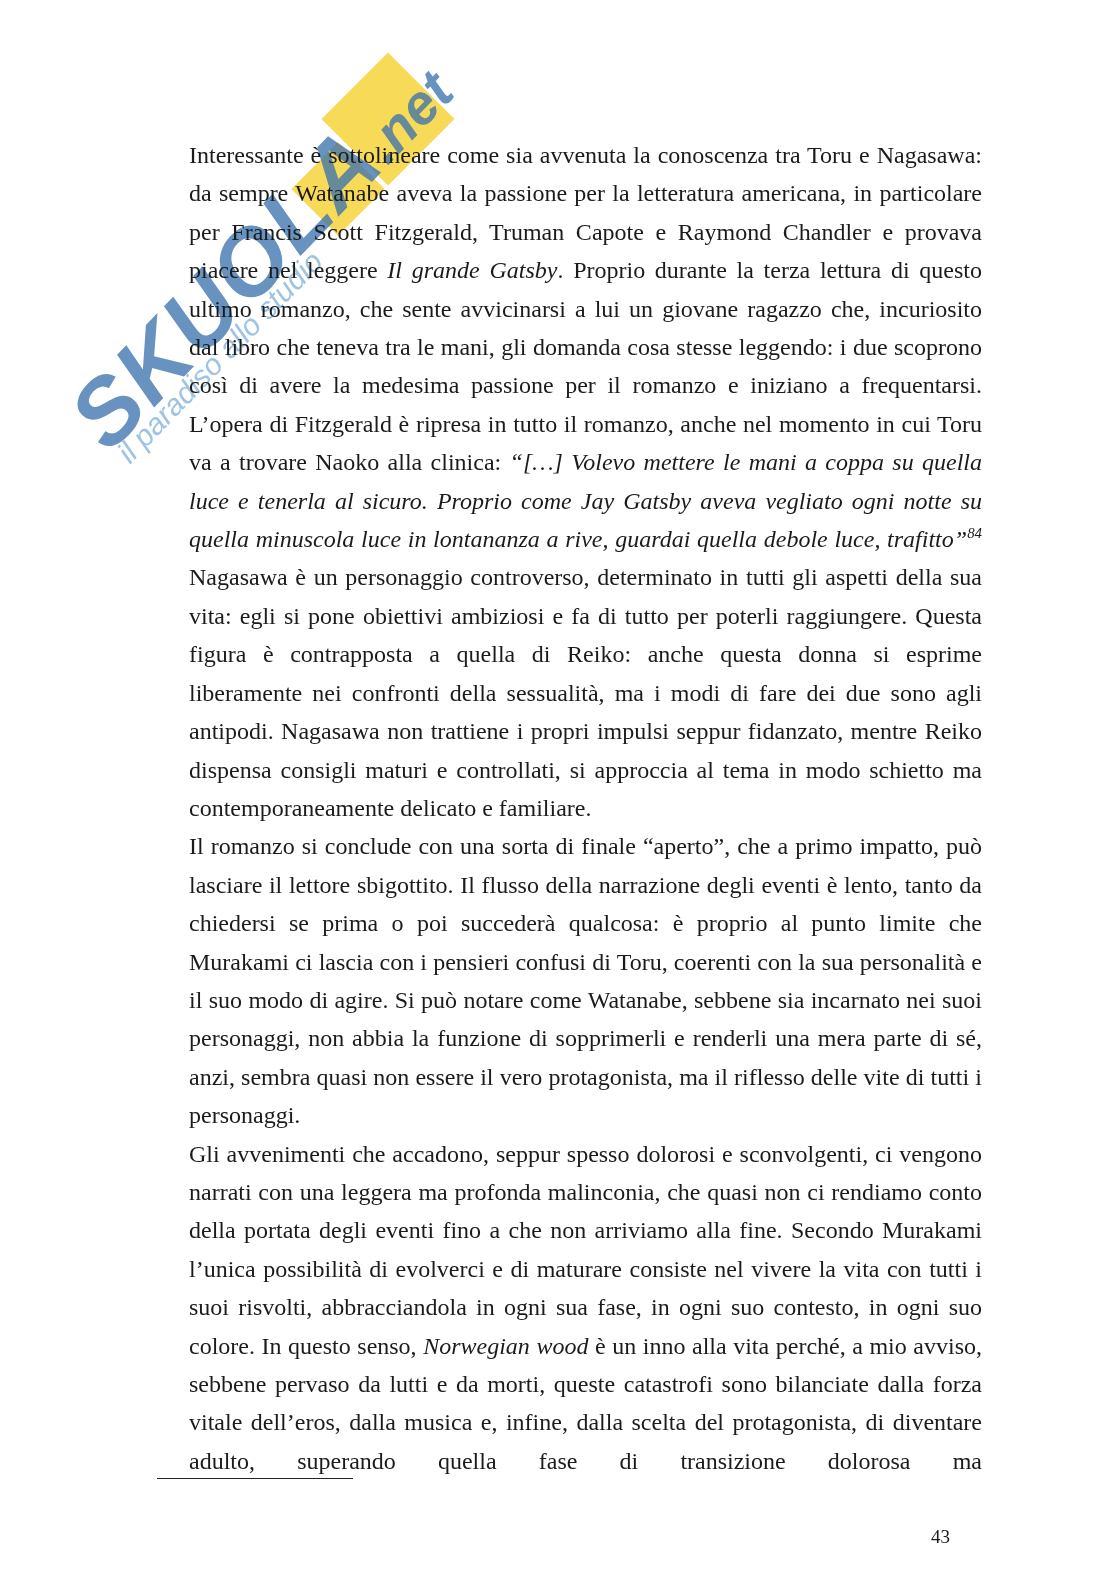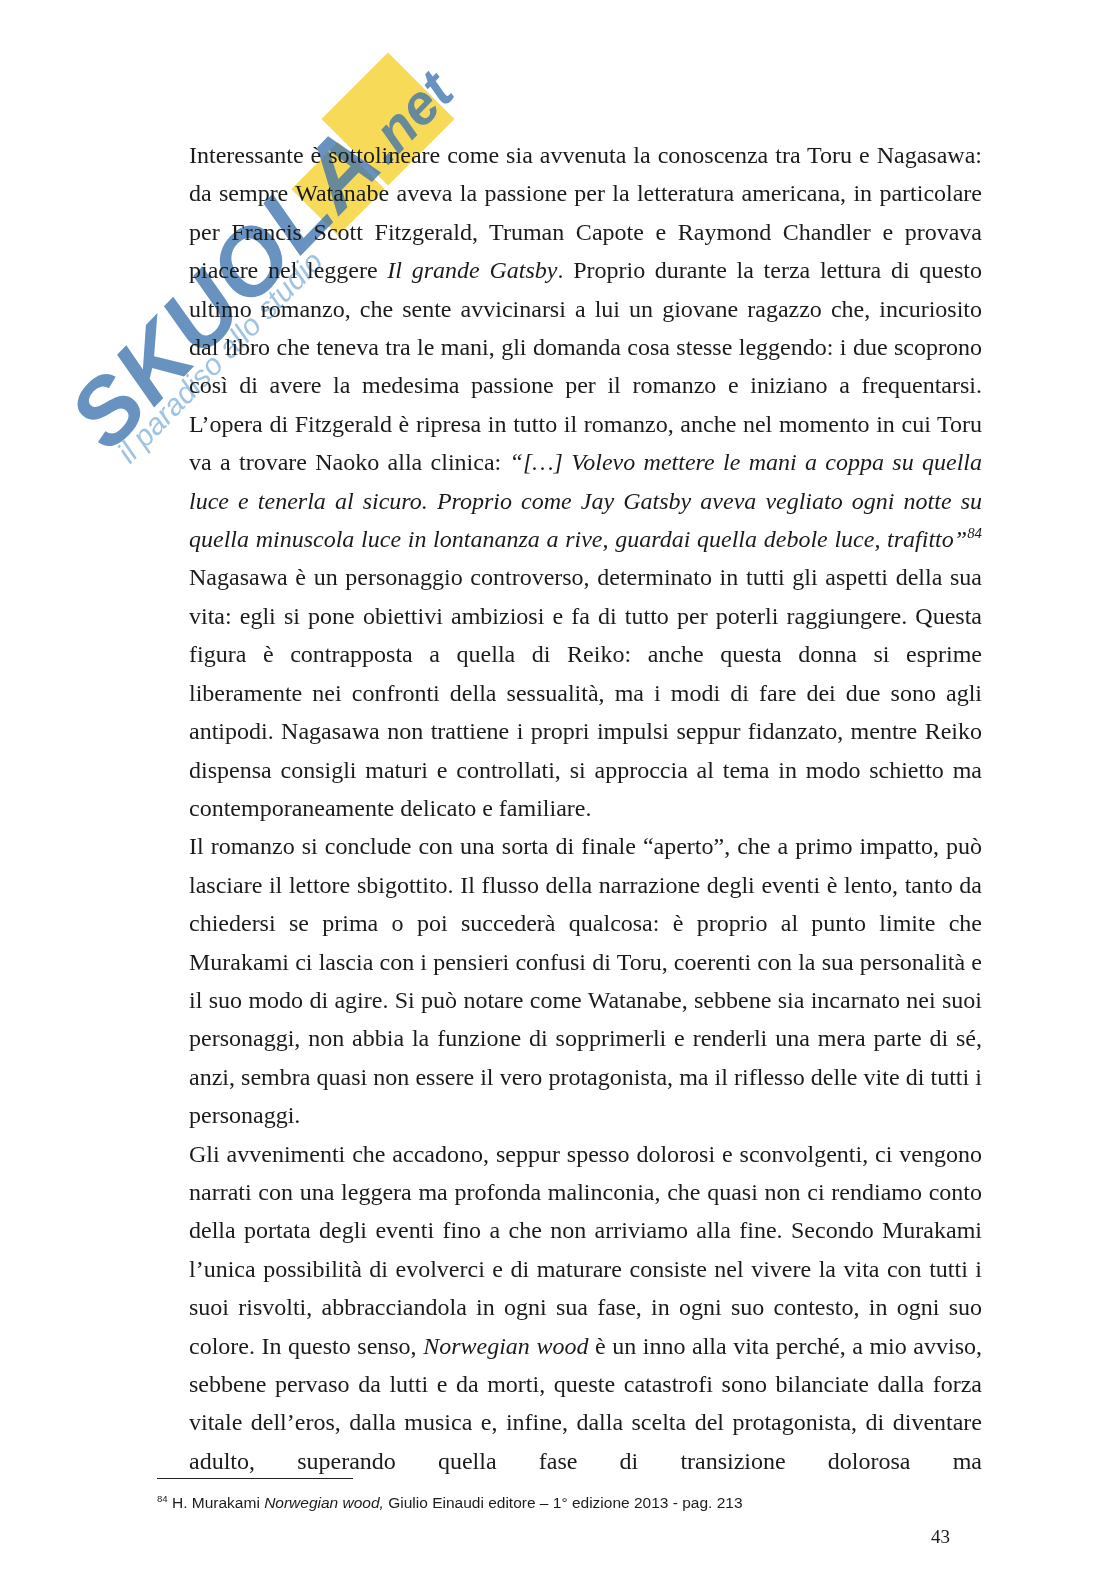--- a/index.html
+++ b/index.html
@@ -80,17 +80,16 @@
     <div class="wm-tagline">il paradiso allo studio</div>
   </div>
 
   <div class="content" id="body-container">
       <p><span>Interessante è sottolineare come sia avvenuta la conoscenza tra Toru e Nagasawa: da sempre Watanabe aveva la passione per la letteratura americana, in particolare per Francis Scott Fitzgerald, Truman Capote e Raymond Chandler e provava piacere nel leggere </span><span class="i">Il grande Gatsby</span><span>. Proprio durante la terza lettura di questo ultimo romanzo, che sente avvicinarsi a lui un giovane ragazzo che, incuriosito dal libro che teneva tra le mani, gli domanda cosa stesse leggendo: i due scoprono così di avere la medesima passione per il romanzo e iniziano a frequentarsi. L’opera di Fitzgerald è ripresa in tutto il romanzo, anche nel momento in cui Toru va a trovare Naoko alla clinica: </span><span class="i">“[…] Volevo mettere le mani a coppa su quella luce e tenerla al sicuro. Proprio come Jay Gatsby aveva vegliato ogni notte su quella minuscola luce in lontananza a rive, guardai quella debole luce, trafitto”</span><sup class="i">84</sup><span> Nagasawa è un personaggio controverso, determinato in tutti gli aspetti della sua vita: egli si pone obiettivi ambiziosi e fa di tutto per poterli raggiungere. Questa figura è contrapposta a quella di Reiko: anche questa donna si esprime liberamente nei confronti della sessualità, ma i modi di fare dei due sono agli antipodi. Nagasawa non trattiene i propri impulsi seppur fidanzato, mentre Reiko dispensa consigli maturi e controllati, si approccia al tema in modo schietto ma contemporaneamente delicato e familiare.</span></p>
       <p><span>Il romanzo si conclude con una sorta di finale “aperto”, che a primo impatto, può lasciare il lettore sbigottito. Il flusso della narrazione degli eventi è lento, tanto da chiedersi se prima o poi succederà qualcosa: è proprio al punto limite che Murakami ci lascia con i pensieri confusi di Toru, coerenti con la sua personalità e il suo modo di agire. Si può notare come Watanabe, sebbene sia incarnato nei suoi personaggi, non abbia la funzione di sopprimerli e renderli una mera parte di sé, anzi, sembra quasi non essere il vero protagonista, ma il riflesso delle vite di tutti i personaggi.</span></p>
       <p class="justify-last"><span>Gli avvenimenti che accadono, seppur spesso dolorosi e sconvolgenti, ci vengono narrati con una leggera ma profonda malinconia, che quasi non ci rendiamo conto della portata degli eventi fino a che non arriviamo alla fine. Secondo Murakami l’unica possibilità di evolverci e di maturare consiste nel vivere la vita con tutti i suoi risvolti, abbracciandola in ogni sua fase, in ogni suo contesto, in ogni suo colore. In questo senso, </span><span class="i">Norwegian wood</span><span> è un inno alla vita perché, a mio avviso, sebbene pervaso da lutti e da morti, queste catastrofi sono bilanciate dalla forza vitale dell’eros, dalla musica e, infine, dalla scelta del protagonista, di diventare adulto, superando quella fase di transizione dolorosa ma</span></p>
     </div>
 
   <div class="footnote-rule"></div>
-  <div class="footnote" id="footnote-container"><sup>84</sup><span> H. Murakami </span><span class="i">Norwegian wood,</span><span> Giulio Einaudi editore –  1° edizione 2013 - pag. 213</span></div>
 
   <div class="page-number">43</div>
 
 </div>
 
 </body></html>

